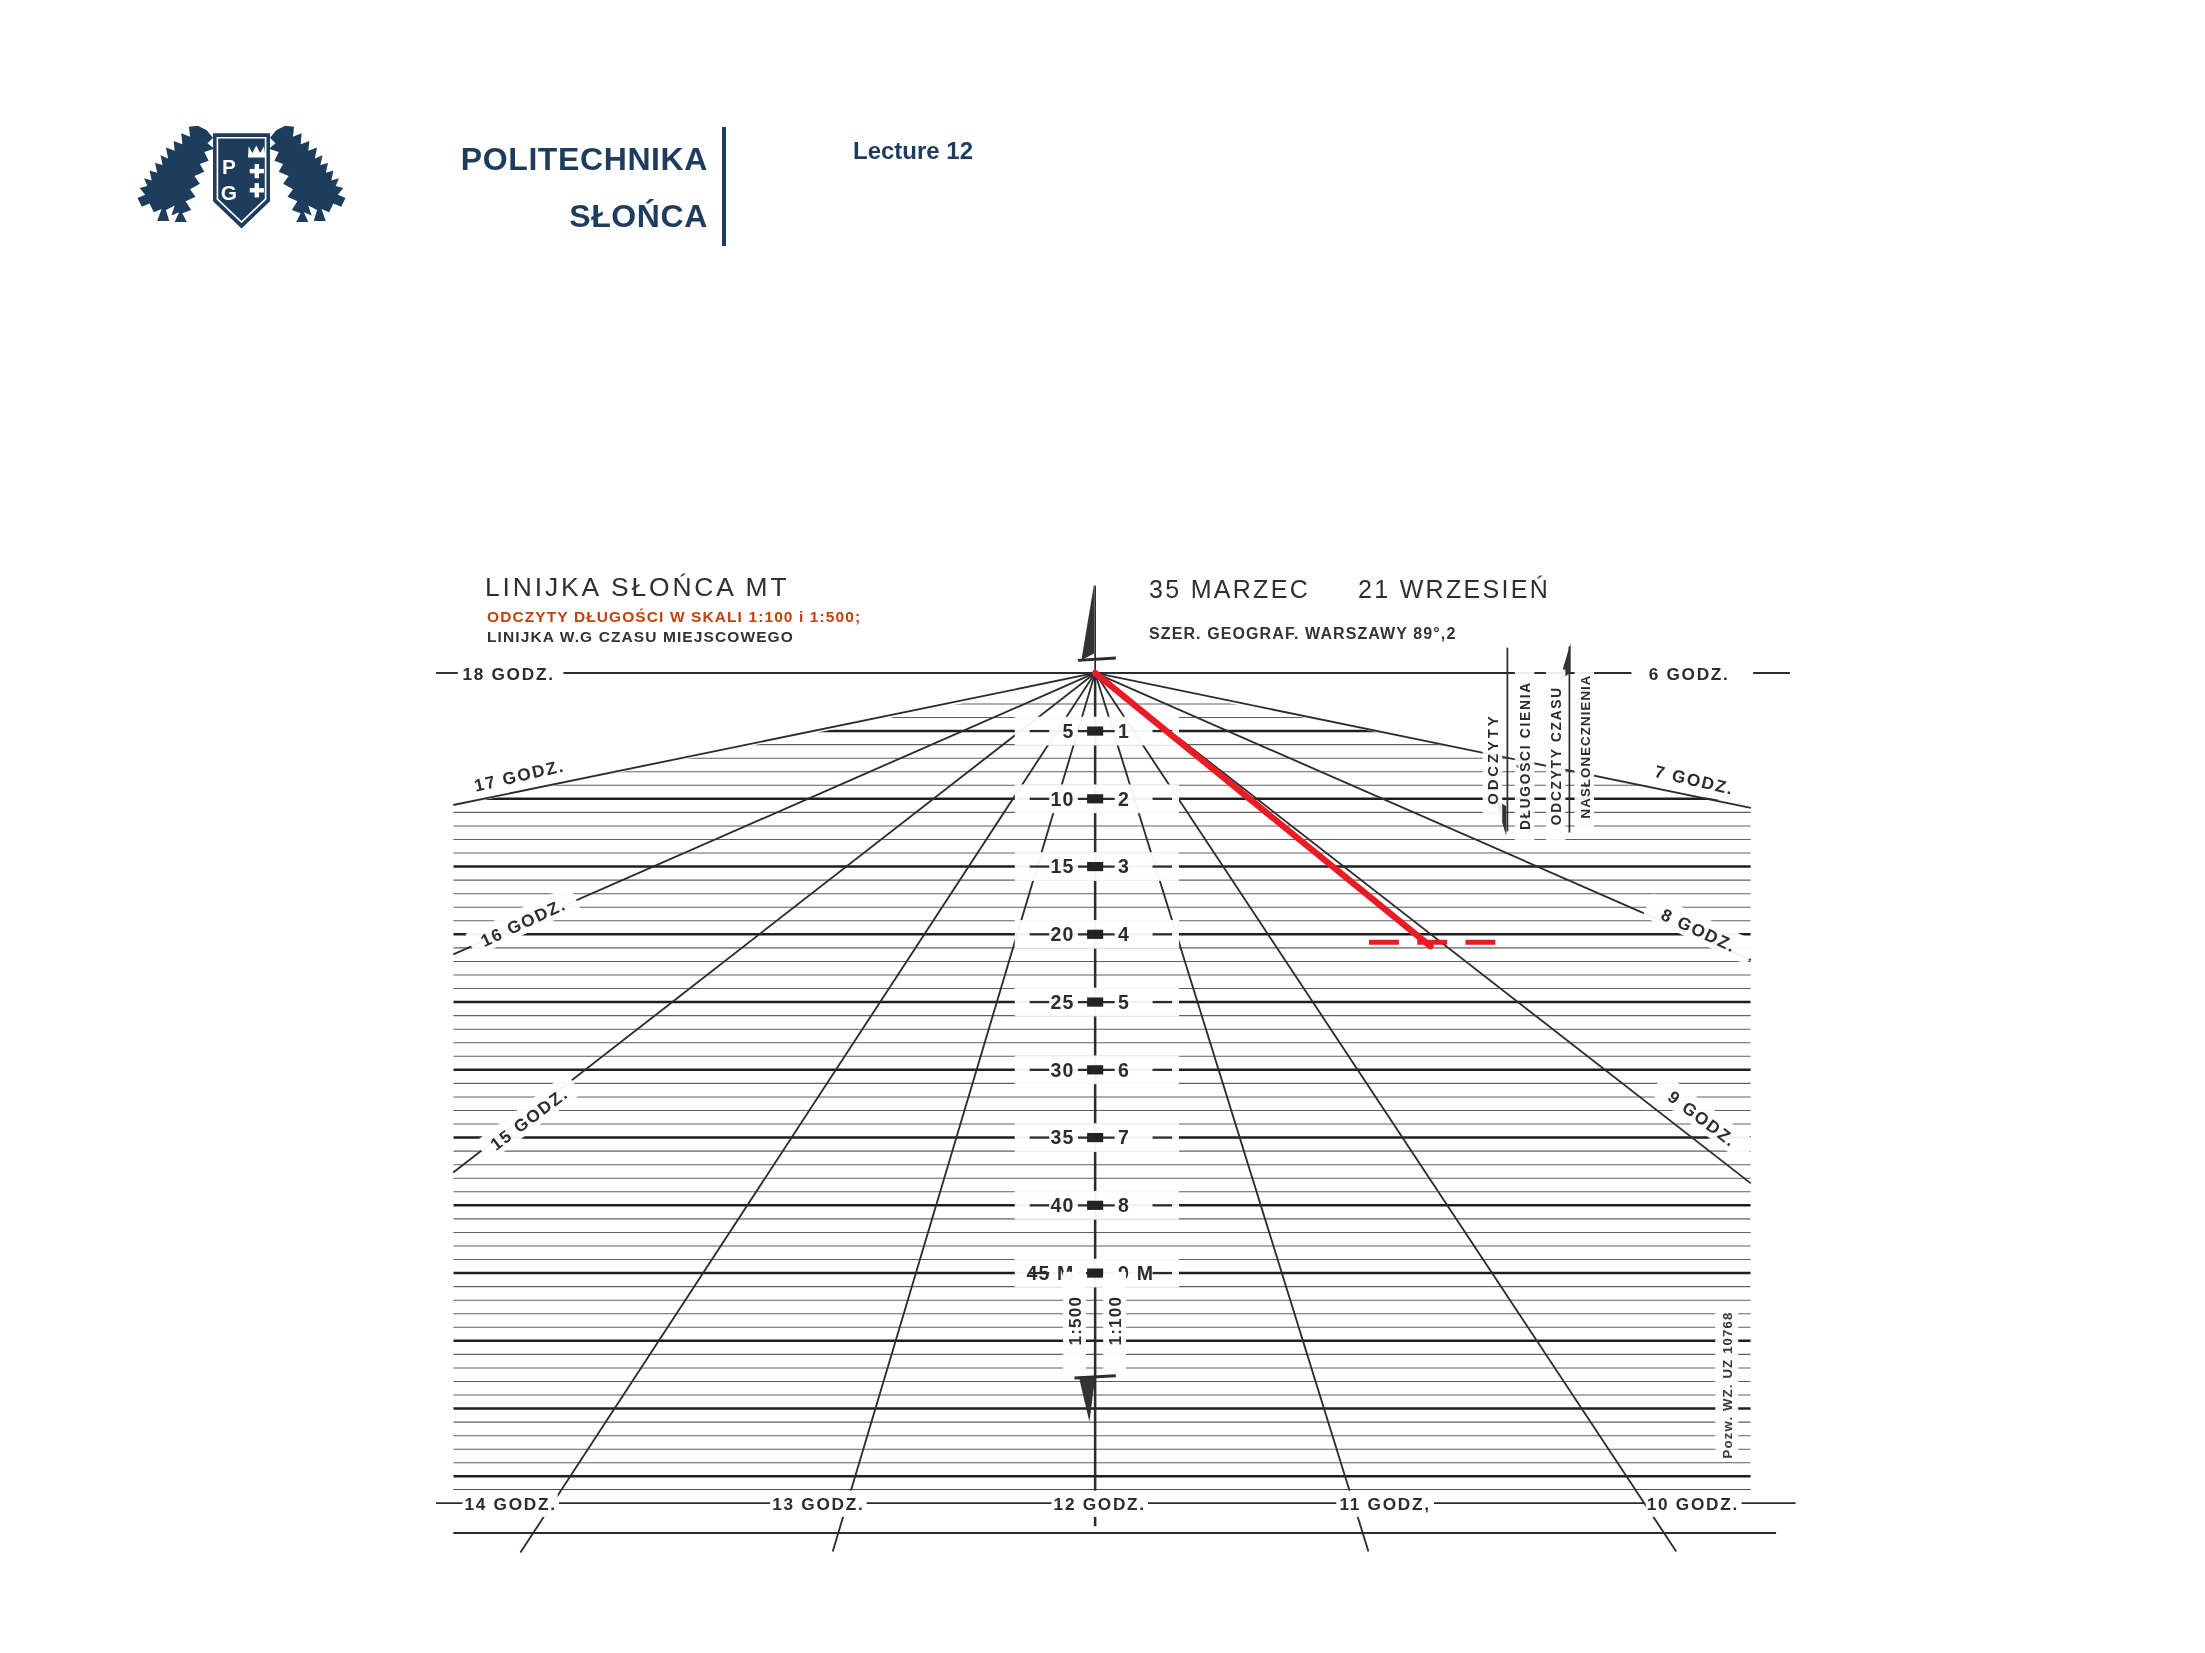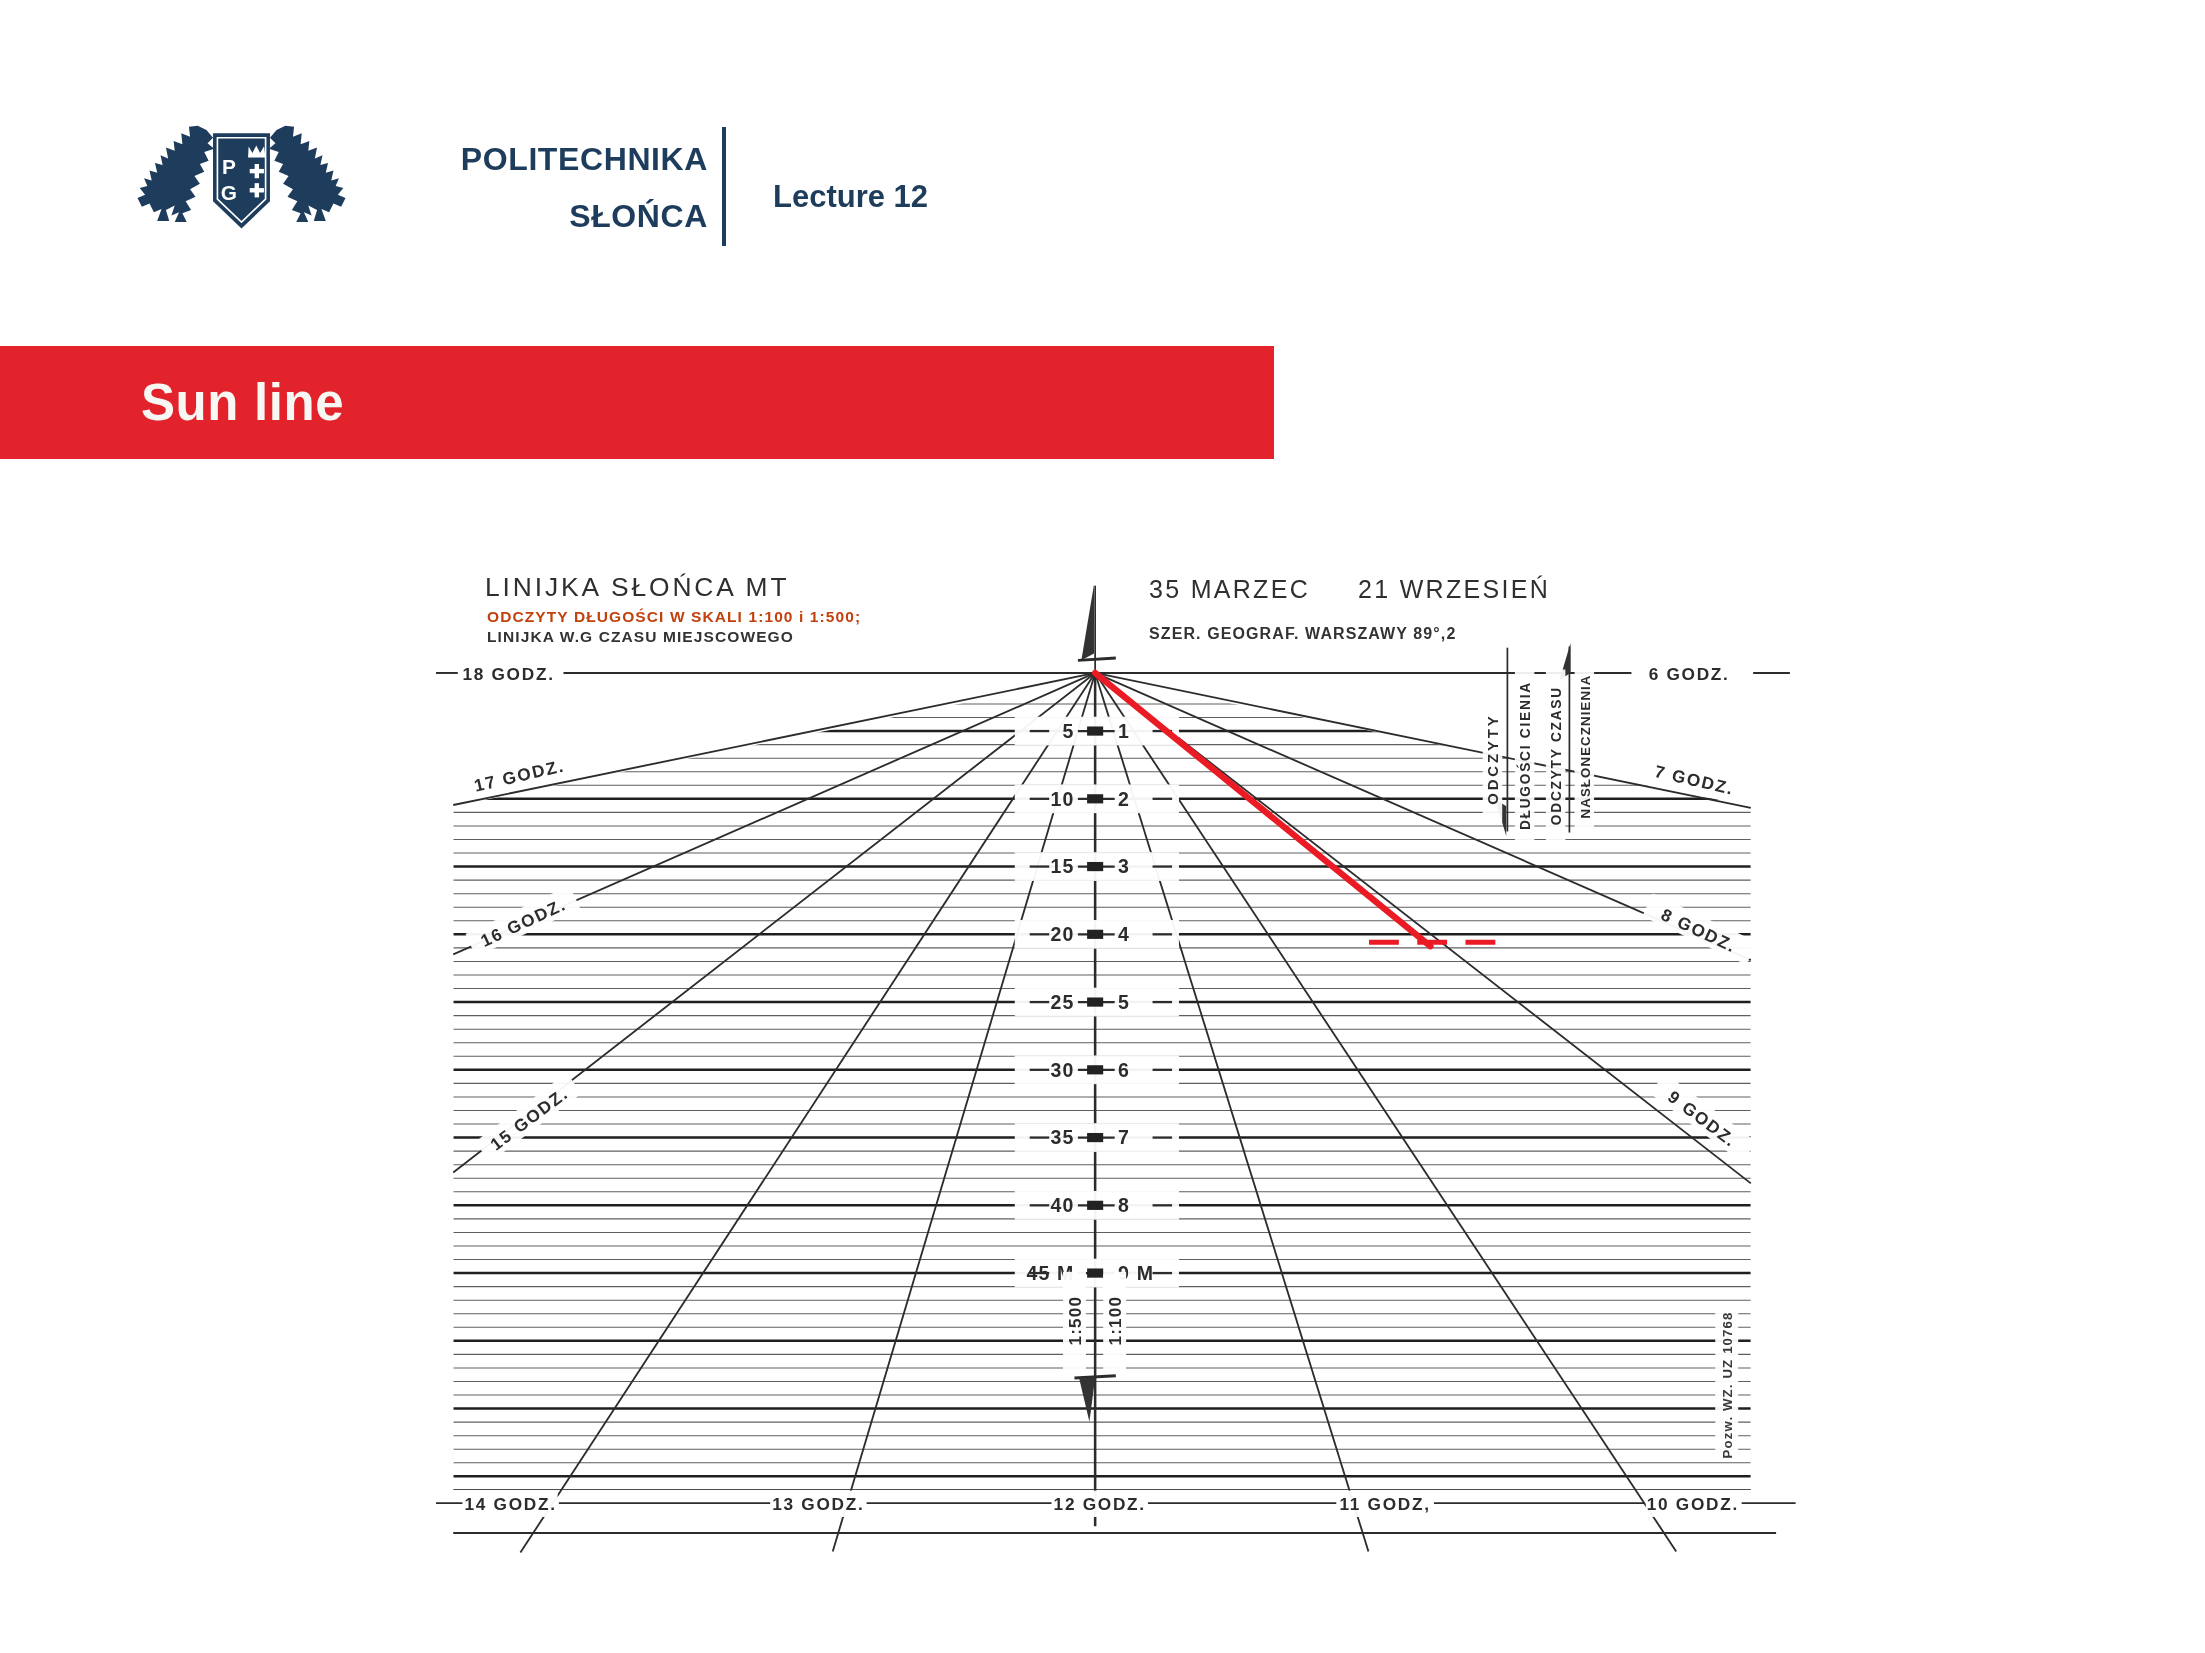--- a/index.html
+++ b/index.html
@@ -3,21 +3,21 @@
 <meta charset="utf-8">
 <style>
   :root{ --navy:#1e3d5c; --red:#e2232b; --ink:#2c2c2c; }
   html,body{margin:0;padding:0;}
   body{width:2205px;height:1654px;background:#fff;font-family:"Liberation Sans",sans-serif;}
   #slide{position:relative;width:2205px;height:1654px;background:#fff;overflow:hidden;}
   .abs{position:absolute;}
   .navy{color:var(--navy);}
   .uni{left:363px;top:131px;width:345px;text-align:right;font-weight:bold;font-size:32px;line-height:57px;letter-spacing:0.6px;}
   .divider{left:722px;top:127px;width:4px;height:119px;background:var(--navy);}
-  .lec1{left:773px;top:137px;font-size:31px;font-weight:bold;margin-top:42px;}
+  .lec1{left:853px;top:137px;font-size:24px;font-weight:bold;}
   .lec2{left:811px;top:185px;font-size:38px;font-weight:bold;}
   .banner{left:0;top:346px;width:1274px;height:113px;background:var(--red);display:flex;align-items:center;}
   .banner-title{padding-left:141px;color:#f7f7f4;font-size:51px;font-weight:bold;letter-spacing:0.6px;}
   .c-title{left:485px;top:572px;font-size:26.4px;letter-spacing:2.9px;color:#2f2f2f;}
   .c-sub1{left:487px;top:608px;font-size:15.5px;font-weight:bold;letter-spacing:1.1px;color:#c2410c;}
   .c-sub2{left:487px;top:628px;font-size:15.5px;font-weight:bold;letter-spacing:1.1px;color:#333;}
   .season{left:1149px;top:575px;font-size:25px;letter-spacing:2.3px;color:#2f2f2f;white-space:nowrap;}
   .season .gap{display:inline-block;width:48px;}
   .lat{left:1149px;top:625px;font-size:16px;font-weight:bold;letter-spacing:1.1px;color:#333;}
   #sun-chart{position:absolute;left:436px;top:551px;width:1378px;height:1011px;}
@@ -54,23 +54,20 @@
 
   <div class="abs uni navy">
     <div>POLITECHNIKA</div>
     <div>SŁOŃCA</div>
   </div>
 
   <div class="abs divider"></div>
 
   <div class="abs lec1 navy">Lecture 12</div>
 
-  <div class="abs banner">
-    <div class="banner-title">Sun line</div>
-  </div>
 
   <svg id="sun-chart" viewBox="760 960 2400 1760">
       <defs>
         <clipPath id="ruled-clip">
           <polygon points="790,1404 1908,1178 3050,1404 3050,2582 790,2582"></polygon>
         </clipPath>
       </defs>
       <g clip-path="url(#ruled-clip)">
         <line x1="790" y1="1226" x2="3050" y2="1226" stroke="#4e4e4e" stroke-width="1.8" opacity="0.9"></line>
         <line x1="790" y1="1249.6" x2="3050" y2="1249.6" stroke="#4e4e4e" stroke-width="1.8" opacity="0.9"></line>

